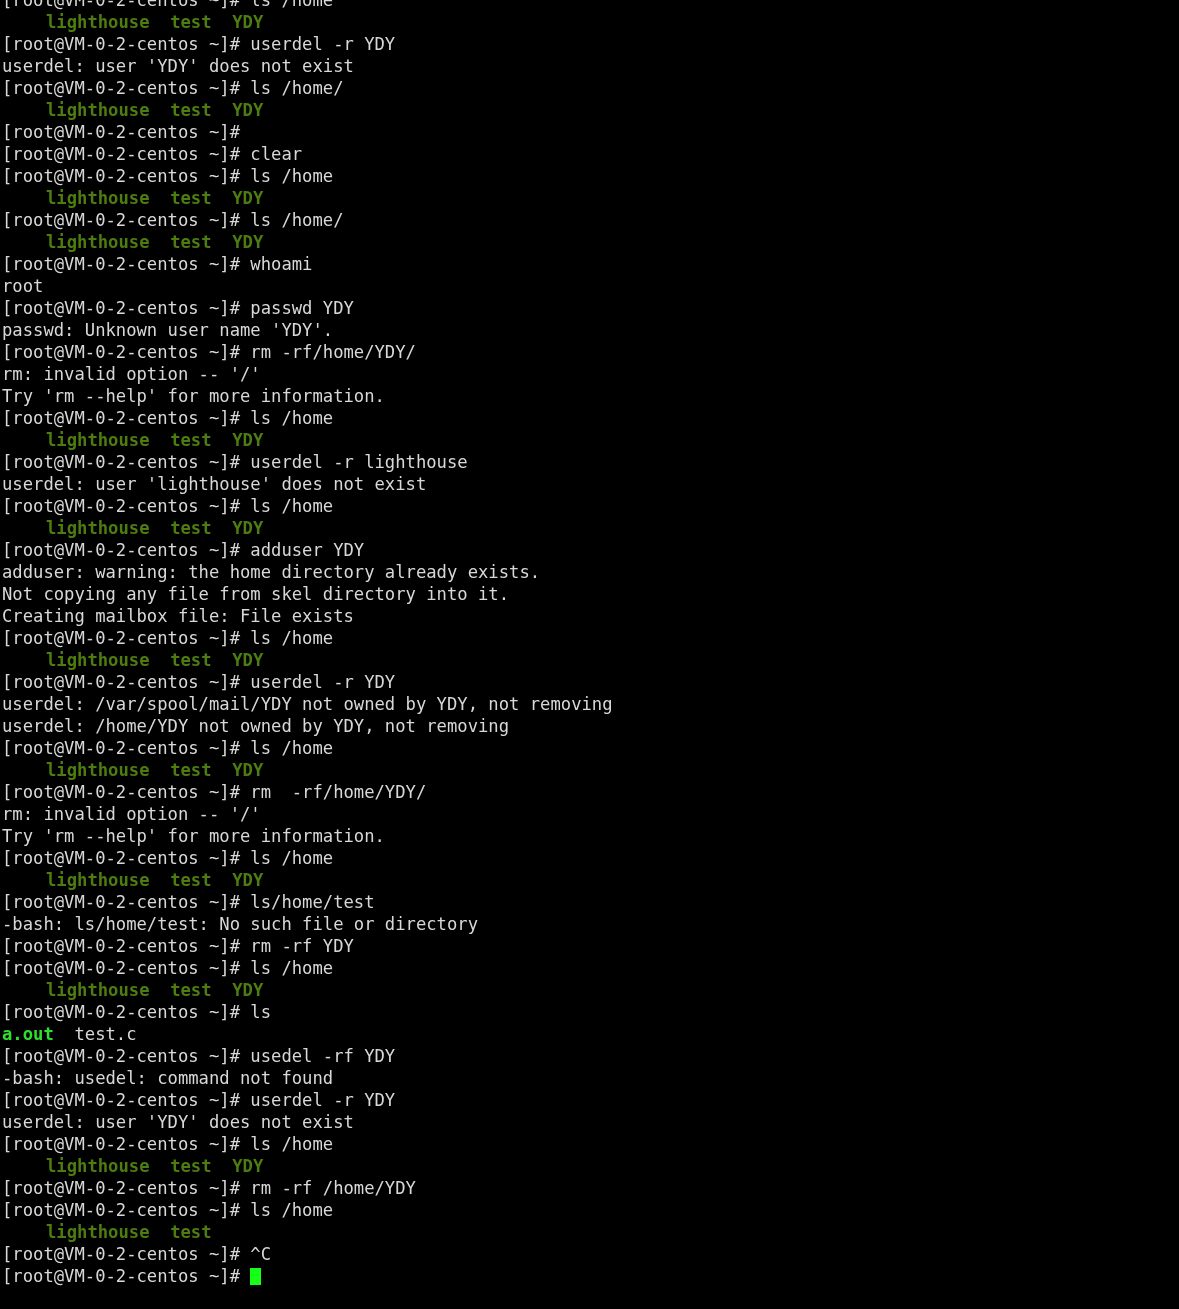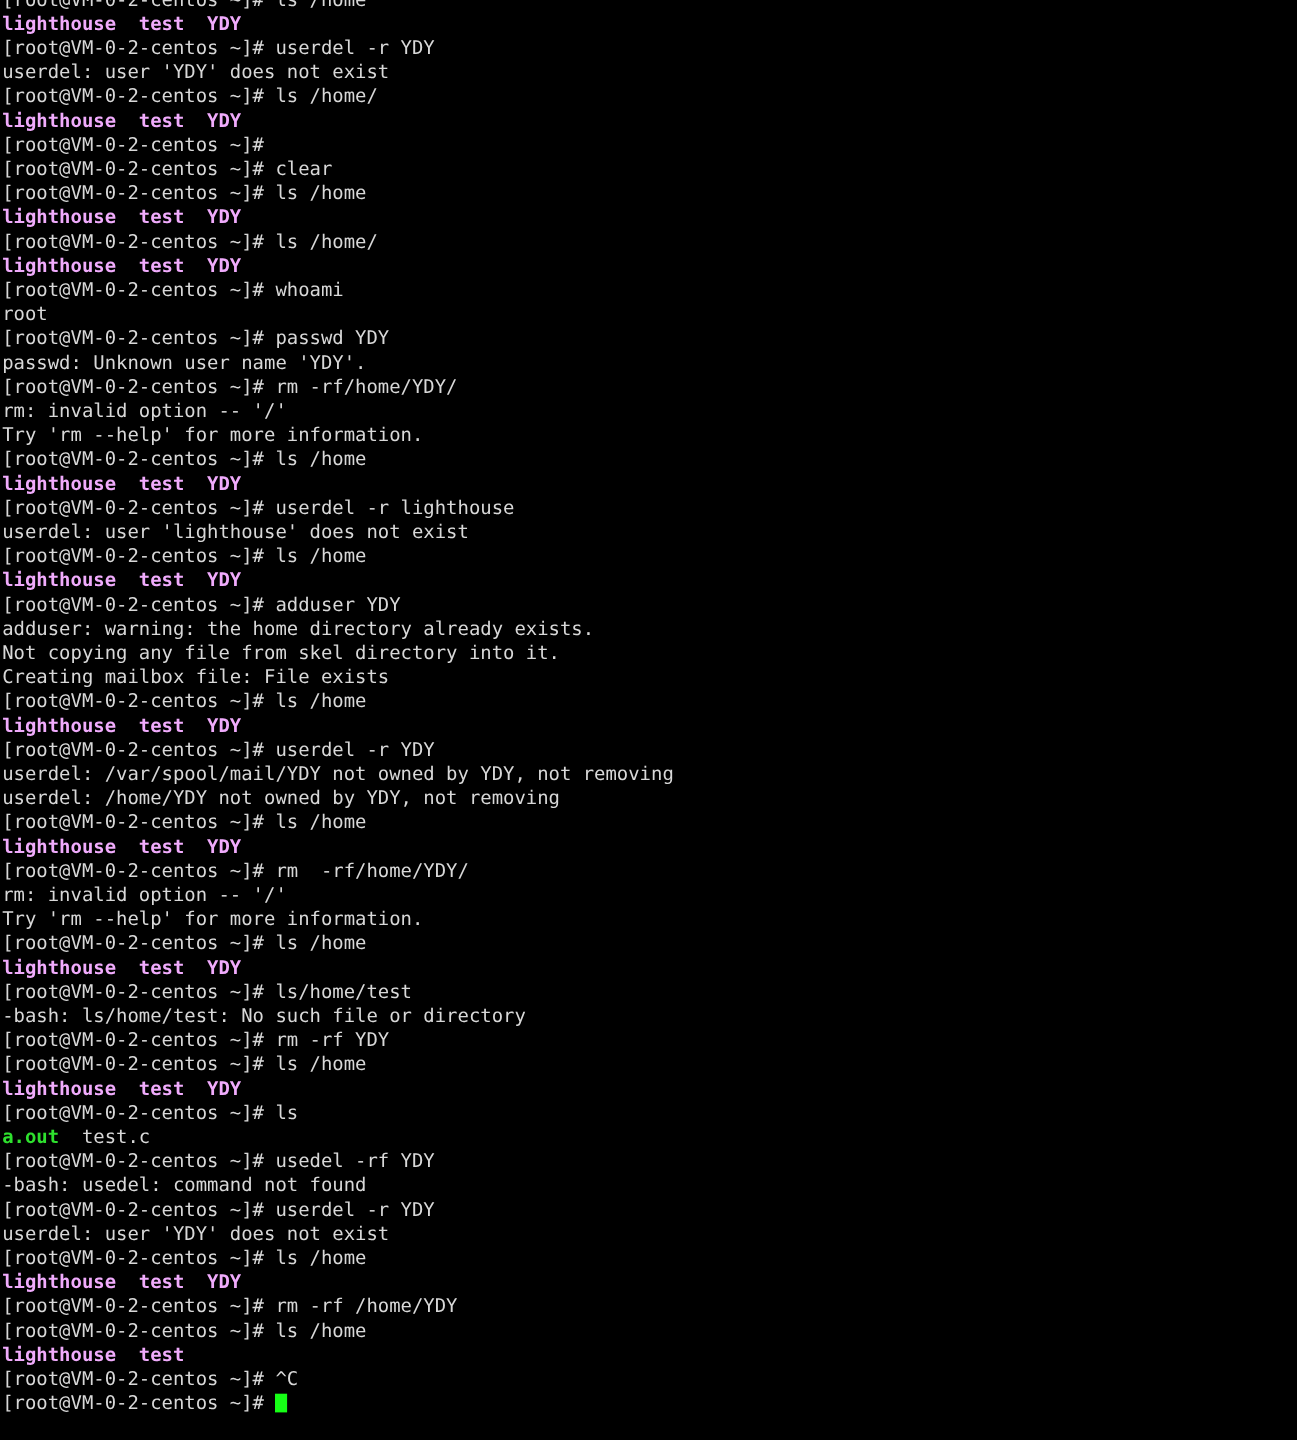--- a/index.html
+++ b/index.html
@@ -32,21 +32,21 @@
     left: 2px;
     top: -11px;
     width: 1175px;
   }
   .line {
     height: 22px;
     white-space: pre;
     display: block;
   }
   .fg-default { color: #d8d8d8; }
-  .fg-dir     { color: #f0abfc; font-weight: bold; }
+  .fg-dir     { color: #4d7c0f; font-weight: bold; margin-left: 44px; }
   .fg-exec    { color: #2ee02e; font-weight: bold; margin-top: 28px; }
   .cursor {
     display: inline-block;
     width: 11px;
     height: 17px;
     background: #16ff16;
     vertical-align: -3px;
   }
 </style>
 </head>

